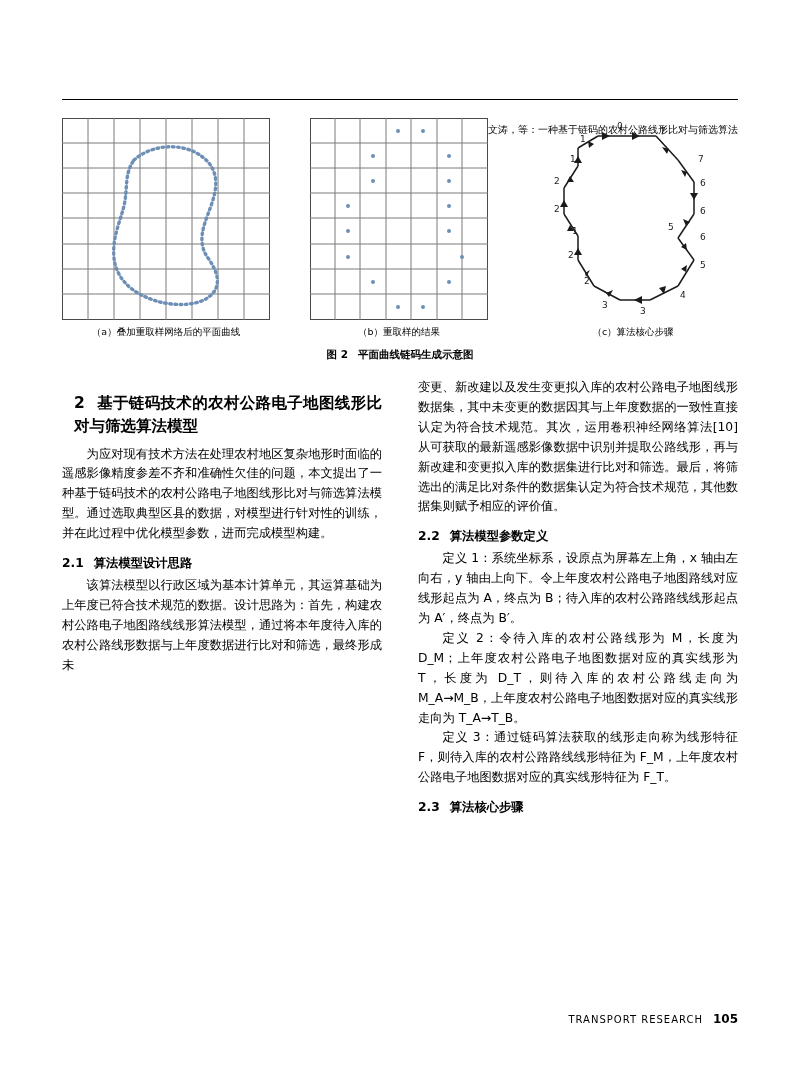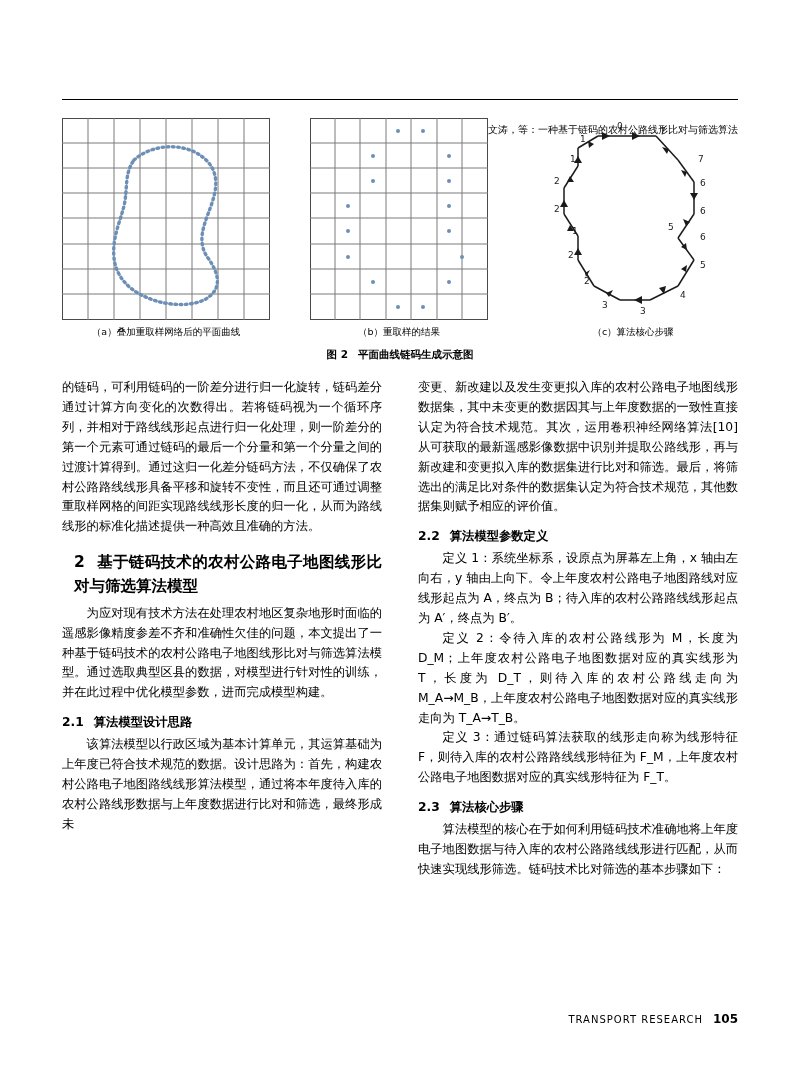--- a/index.html
+++ b/index.html
@@ -264,21 +264,20 @@
     </div>
 
     <div class="figtitle">
       <span class="num">图 2</span><span>平面曲线链码生成示意图</span>
     </div>
   </div>
 
   <div class="cols">
 
     <div class="col left">
-      <p class="noind">的链码，可利用链码的一阶差分进行归一化旋转，链码差分通过计算方向变化的次数得出。若将链码视为一个循环序列，并相对于路线线形起点进行归一化处理，则一阶差分的第一个元素可通过链码的最后一个分量和第一个分量之间的过渡计算得到。通过这归一化差分链码方法，不仅确保了农村公路路线线形具备平移和旋转不变性，而且还可通过调整重取样网格的间距实现路线线形长度的归一化，从而为路线线形的标准化描述提供一种高效且准确的方法。</p>
       <h2 class="sec">
         <span class="n">2</span><span>基于链码技术的农村公路电子地图线形比对与筛选算法模型</span>
       </h2>
       <p>为应对现有技术方法在处理农村地区复杂地形时面临的遥感影像精度参差不齐和准确性欠佳的问题，本文提出了一种基于链码技术的农村公路电子地图线形比对与筛选算法模型。通过选取典型区县的数据，对模型进行针对性的训练，并在此过程中优化模型参数，进而完成模型构建。</p>
       <h3 class="sub">
         <span class="n">2.1</span><span>算法模型设计思路</span>
       </h3>
       <p>该算法模型以行政区域为基本计算单元，其运算基础为上年度已符合技术规范的数据。设计思路为：首先，构建农村公路电子地图路线线形算法模型，通过将本年度待入库的农村公路线形数据与上年度数据进行比对和筛选，最终形成未</p>
     </div>
 
@@ -286,21 +285,20 @@
       <p class="noind">变更、新改建以及发生变更拟入库的农村公路电子地图线形数据集，其中未变更的数据因其与上年度数据的一致性直接认定为符合技术规范。其次，运用卷积神经网络算法[10]从可获取的最新遥感影像数据中识别并提取公路线形，再与新改建和变更拟入库的数据集进行比对和筛选。最后，将筛选出的满足比对条件的数据集认定为符合技术规范，其他数据集则赋予相应的评价值。</p>
       <h3 class="sub">
         <span class="n">2.2</span><span>算法模型参数定义</span>
       </h3>
       <p>定义 1：系统坐标系，设原点为屏幕左上角，x 轴由左向右，y 轴由上向下。令上年度农村公路电子地图路线对应线形起点为 A，终点为 B；待入库的农村公路路线线形起点为 A′，终点为 B′。</p>
       <p>定义 2：令待入库的农村公路线形为 M，长度为 D_M；上年度农村公路电子地图数据对应的真实线形为 T，长度为 D_T，则待入库的农村公路线走向为 M_A→M_B，上年度农村公路电子地图数据对应的真实线形走向为 T_A→T_B。</p>
       <p>定义 3：通过链码算法获取的线形走向称为线形特征 F，则待入库的农村公路路线线形特征为 F_M，上年度农村公路电子地图数据对应的真实线形特征为 F_T。</p>
       <h3 class="sub">
         <span class="n">2.3</span><span>算法核心步骤</span>
       </h3>
-      <p>算法模型的核心在于如何利用链码技术准确地将上年度电子地图数据与待入库的农村公路路线线形进行匹配，从而快速实现线形筛选。链码技术比对筛选的基本步骤如下：</p>
     </div>
   </div>
 
   <div class="footer">
     <span>TRANSPORT  RESEARCH</span><span class="pg">105</span>
   </div>
 
 </div>
 
 </body></html>

